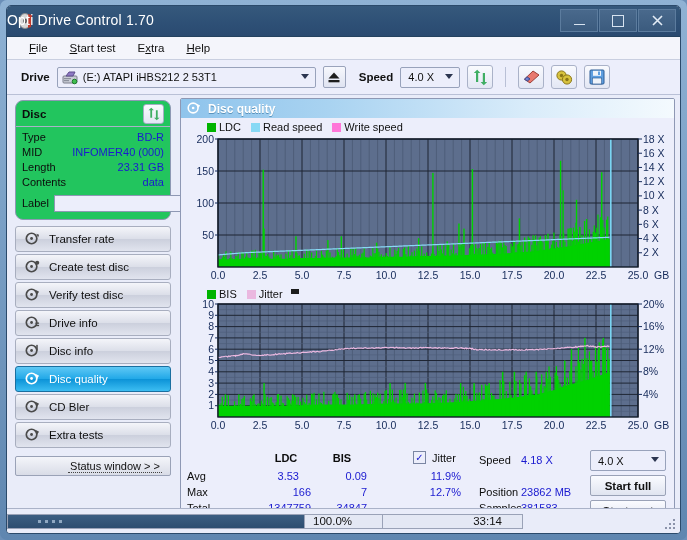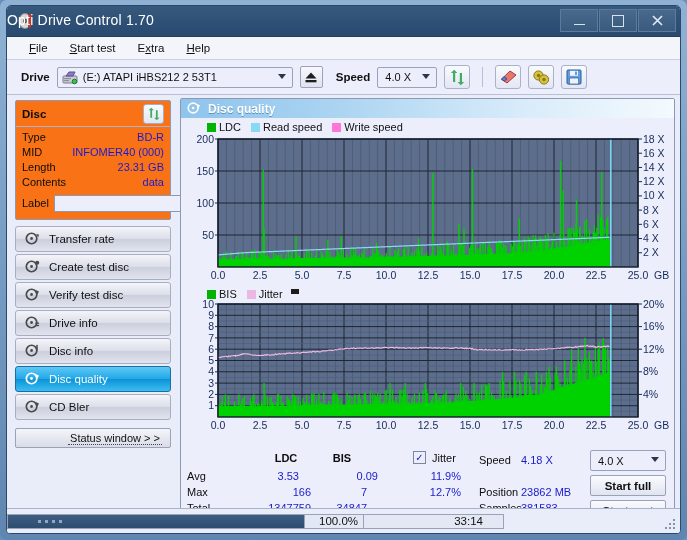--- a/index.html
+++ b/index.html
@@ -66,42 +66,42 @@
     height:21px;background:#eceefb;
     border:1px solid #98a2bb;border-radius:2px;
     display:flex;align-items:center;position:relative;
     box-sizing:border-box;font-size:11px;color:#111;
   }
   .combo .caret{
     position:absolute;right:6px;top:6px;width:0;height:0;
     border-left:4px solid transparent;border-right:4px solid transparent;
     border-top:5px solid #2b3550;
   }
-  .drive-combo{width:236px;padding-left:25px;}
+  .drive-combo{width:259px;padding-left:25px;}
   .drive-combo .drv-ico{position:absolute;left:4px;top:3px;}
   .speed-combo{width:60px;padding-left:7px;}
   .eject-btn{
     width:23px;height:22px;background:linear-gradient(180deg,#f7f8fd,#dfe3f1);
     border:1px solid #9aa3bb;border-radius:2px;
     display:flex;align-items:center;justify-content:center;box-sizing:border-box;
   }
   .tool-btn{
     width:26px;height:24px;background:linear-gradient(180deg,#f9fafe,#e3e7f4);
     border:1px solid #aab2c8;border-radius:3px;
     display:flex;align-items:center;justify-content:center;box-sizing:border-box;
   }
   .tool-sep{width:1px;height:20px;background:#b9c0d6;margin:0 5px;}
   
   .content{position:relative;height:436px;background:#e9ecf9;}
   .sidebar{
     position:absolute;left:0;top:0;width:170px;height:436px;
     background:#e9ecf9;box-sizing:border-box;padding:5px 6px 0 8px;
   }
   .disc-panel{
-    background:#f97316;border:1px solid #8e98b4;border-radius:2px;
+    background:#22c55e;border:1px solid #8e98b4;border-radius:8px;
     padding:3px 6px 6px 6px;box-sizing:border-box;width:156px;
   }
   .disc-head{display:flex;align-items:center;justify-content:space-between;height:20px;}
   .disc-head-title{font-weight:bold;font-size:11.5px;color:#0c0c0c;}
   .mini-btn{
     width:21px;height:20px;background:linear-gradient(180deg,#fafbff,#e2e6f3);
     border:1px solid #a6aec5;border-radius:3px;
     display:flex;align-items:center;justify-content:center;box-sizing:border-box;
   }
   .disc-sep{height:1px;background:#aab3c9;margin:2px -6px 3px -6px;}
@@ -188,21 +188,21 @@
     width:298px;height:15px;background:#dfe3f1;border:1px solid #9aa2b7;
     box-sizing:border-box;position:relative;overflow:hidden;
   }
   .sb-prog .fill{position:absolute;left:0;top:0;bottom:0;background:linear-gradient(180deg,#3c5e82,#2d4d70);}
   .sb-prog .dots{position:absolute;left:30px;top:5px;display:flex;gap:4px;}
   .sb-prog .dots i{width:3px;height:3px;background:#8fa8c2;display:block;}
   .sb-cell{
     height:15px;border:1px solid #9aa2b7;border-left:none;box-sizing:border-box;
     background:#e4e8f4;display:flex;align-items:center;font-size:11.5px;color:#111;
   }
-  .sb-pct{width:59px;padding-left:14px;}
+  .sb-pct{width:78px;padding-left:8px;}
   .sb-time{width:140px;justify-content:flex-end;padding-right:20px;}
   .grip{position:absolute;right:3px;bottom:2px;width:12px;height:12px;}
   .grip i{position:absolute;width:2px;height:2px;background:#8b93aa;}
 </style>
 </head>
 <body>
 
 <div class="app-window">
 <div class="win-frame">
 
@@ -387,20 +387,28 @@
                 </svg></span>
           <span>Disc quality</span>
         </div>
         <div class="nav-item">
           <span><svg width="15" height="15" viewBox="0 0 16 16">
                   <circle cx="7" cy="8" r="5.6" fill="none" stroke="#4a4a4a" stroke-width="1.8"></circle>
                   <circle cx="7" cy="8" r="1.5" fill="#4a4a4a"></circle>
                   <path d="M11 3 l4 2 -2 3 z" fill="#4a4a4a"></path>
                 </svg></span>
           <span>CD Bler</span>
+        </div>
+        <div class="nav-item">
+          <span><svg width="15" height="15" viewBox="0 0 16 16">
+                  <circle cx="7" cy="8" r="5.6" fill="none" stroke="#4a4a4a" stroke-width="1.8"></circle>
+                  <circle cx="7" cy="8" r="1.5" fill="#4a4a4a"></circle>
+                  <path d="M11 3 l4 2 -2 3 z" fill="#4a4a4a"></path>
+                </svg></span>
+          <span>Extra tests</span>
         </div>
       </div>
 
       <div class="status-btn">
         <span>Status window &gt; &gt;</span>
       </div>
     </div>
 
     <div class="main">
       <div class="panel">
@@ -1372,21 +1380,21 @@
           <div class="stat-txt" style="left:251px;top:4px;">Jitter</div>
 
           <div class="stat-txt" style="left:6px;top:22px;">Avg</div>
           <div class="stat-txt" style="left:6px;top:38px;">Max</div>
           <div class="stat-txt" style="left:6px;top:54px;">Total</div>
 
           <div class="stat-val" style="left:48px;top:22px;width:70px;">3.53</div>
           <div class="stat-val" style="left:60px;top:38px;width:70px;">166</div>
           <div class="stat-val" style="left:60px;top:54px;width:70px;">1347759</div>
 
-          <div class="stat-val" style="left:137px;top:22px;width:60px;text-align:right;">0.09</div>
+          <div class="stat-val" style="left:126px;top:22px;width:60px;text-align:right;">0.09</div>
           <div class="stat-val" style="left:126px;top:38px;width:60px;">7</div>
           <div class="stat-val" style="left:126px;top:54px;width:60px;">34847</div>
 
           <div class="stat-val" style="left:215px;top:22px;width:65px;">11.9%</div>
           <div class="stat-val" style="left:215px;top:38px;width:65px;">12.7%</div>
 
           <div class="stat-txt" style="left:298px;top:6px;">Speed</div>
           <div class="stat-val" style="left:340px;top:6px;width:68px;text-align:left;">4.18 X</div>
           <div class="stat-txt" style="left:298px;top:38px;">Position</div>
           <div class="stat-val" style="left:340px;top:38px;width:78px;text-align:left;">23862 MB</div>

